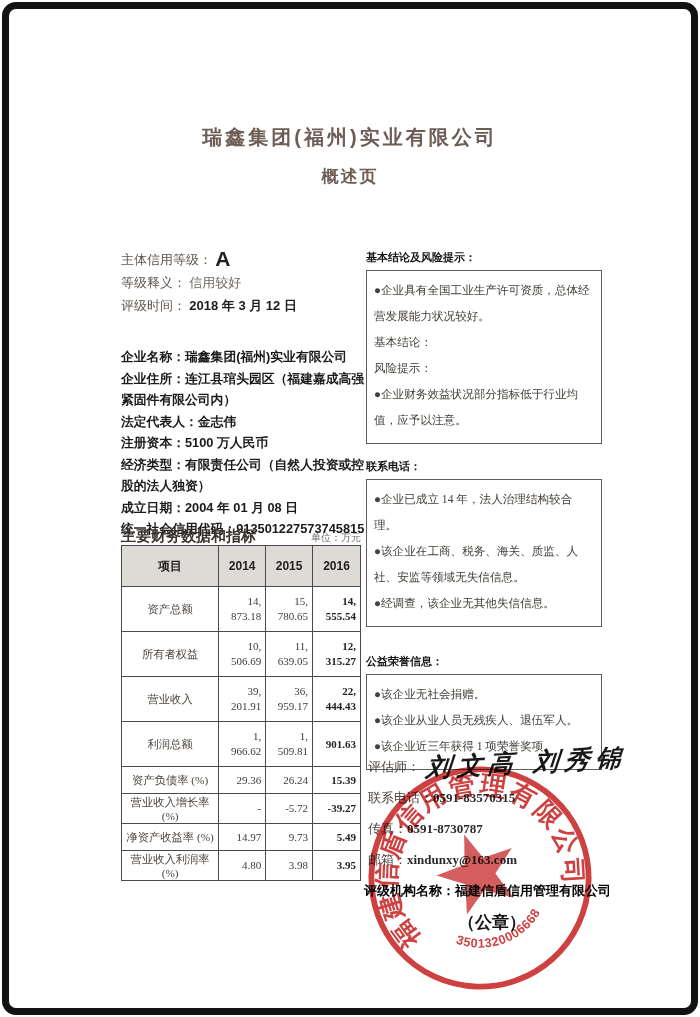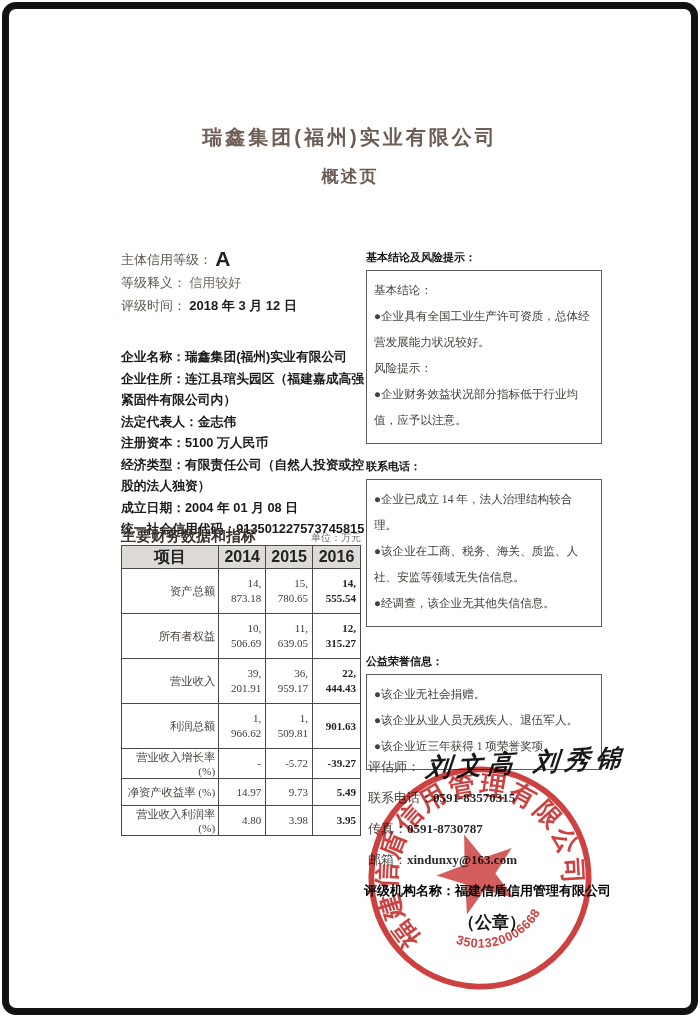--- a/index.html
+++ b/index.html
@@ -48,24 +48,24 @@
   .fin-title { font-size:15px; font-weight:bold; color:#3a332e; display:inline-block;
     font-family:"Liberation Sans","DejaVu Sans",sans-serif;}
   .fin-unit { font-size:10px; color:#6e6862; float:right; margin-top:4px; }
   .fin-table {
     position:absolute; left:121px; top:545px; width:240px;
     border-collapse:collapse; font-size:11px; color:#3b3b3b;
     font-family:"Liberation Serif","DejaVu Serif",serif;
   }
   .fin-table th, .fin-table td { border:1.3px solid #4a4a4a; }
   .fin-table th {
-    height:23px; font-size:16px; color:#222; background:#dedbd6;
-    font-family:"Liberation Sans","DejaVu Sans",sans-serif;
-  }
-  .fin-table td.lbl { text-align:right; padding:1px 3px; font-size:11.3px; color:#4a443e; }
+    height:41px; font-size:12px; color:#222; background:#dedbd6;
+    font-family:"Liberation Sans","DejaVu Sans",sans-serif;
+  }
+  .fin-table td.lbl { text-align:center; padding:1px 3px; font-size:11.3px; color:#4a443e; }
   .fin-table td.num { text-align:right; padding:1px 4px; white-space:pre-line; line-height:15px; }
   .fin-table tr.big td { height:45px; }
   .fin-table tr.small td { height:27px; }
   .fin-table td.y2016 { font-weight:bold; color:#222; }
   
   .right-col { position:absolute; left:366px; top:250px; width:236px; }
   .sec-heading {
     font-size:11px; font-weight:bold; color:#141414; margin-bottom:5px;
     font-family:Liberation Mono, monospace;
   }
@@ -177,20 +177,26 @@
   </tr>
   <tr class="big">
     <td class="lbl">利润总额</td>
     <td class="num">1,
 966.62</td>
     <td class="num">1,
 509.81</td>
     <td class="num y2016">901.63</td>
   </tr>
   <tr class="small">
+    <td class="lbl">资产负债率 (%)</td>
+    <td class="num">29.36</td>
+    <td class="num">26.24</td>
+    <td class="num y2016">15.39</td>
+  </tr>
+  <tr class="small">
     <td class="lbl">营业收入增长率 (%)</td>
     <td class="num">-</td>
     <td class="num">-5.72</td>
     <td class="num y2016">-39.27</td>
   </tr>
   <tr class="small">
     <td class="lbl">净资产收益率 (%)</td>
     <td class="num">14.97</td>
     <td class="num">9.73</td>
     <td class="num y2016">5.49</td>
@@ -200,22 +206,22 @@
     <td class="num">4.80</td>
     <td class="num">3.98</td>
     <td class="num y2016">3.95</td>
   </tr>
 </tbody>
   </table>
 
 <div class="right-col">
   <div class="sec-heading">基本结论及风险提示：</div>
   <div class="sec-box box-conclusion">
+    <p>●企业具有全国工业生产许可资质，总体经营发展能力状况较好。</p>
     <p>基本结论：</p>
-    <p>●企业具有全国工业生产许可资质，总体经营发展能力状况较好。</p>
     <p>风险提示：</p>
     <p>●企业财务效益状况部分指标低于行业均值，应予以注意。</p>
   </div>
 
   <div class="sec-heading">联系电话：</div>
   <div class="sec-box box-credit">
     <p>●企业已成立 14 年，法人治理结构较合理。</p>
     <p>●该企业在工商、税务、海关、质监、人社、安监等领域无失信信息。</p>
     <p>●经调查，该企业无其他失信信息。</p>
   </div>

